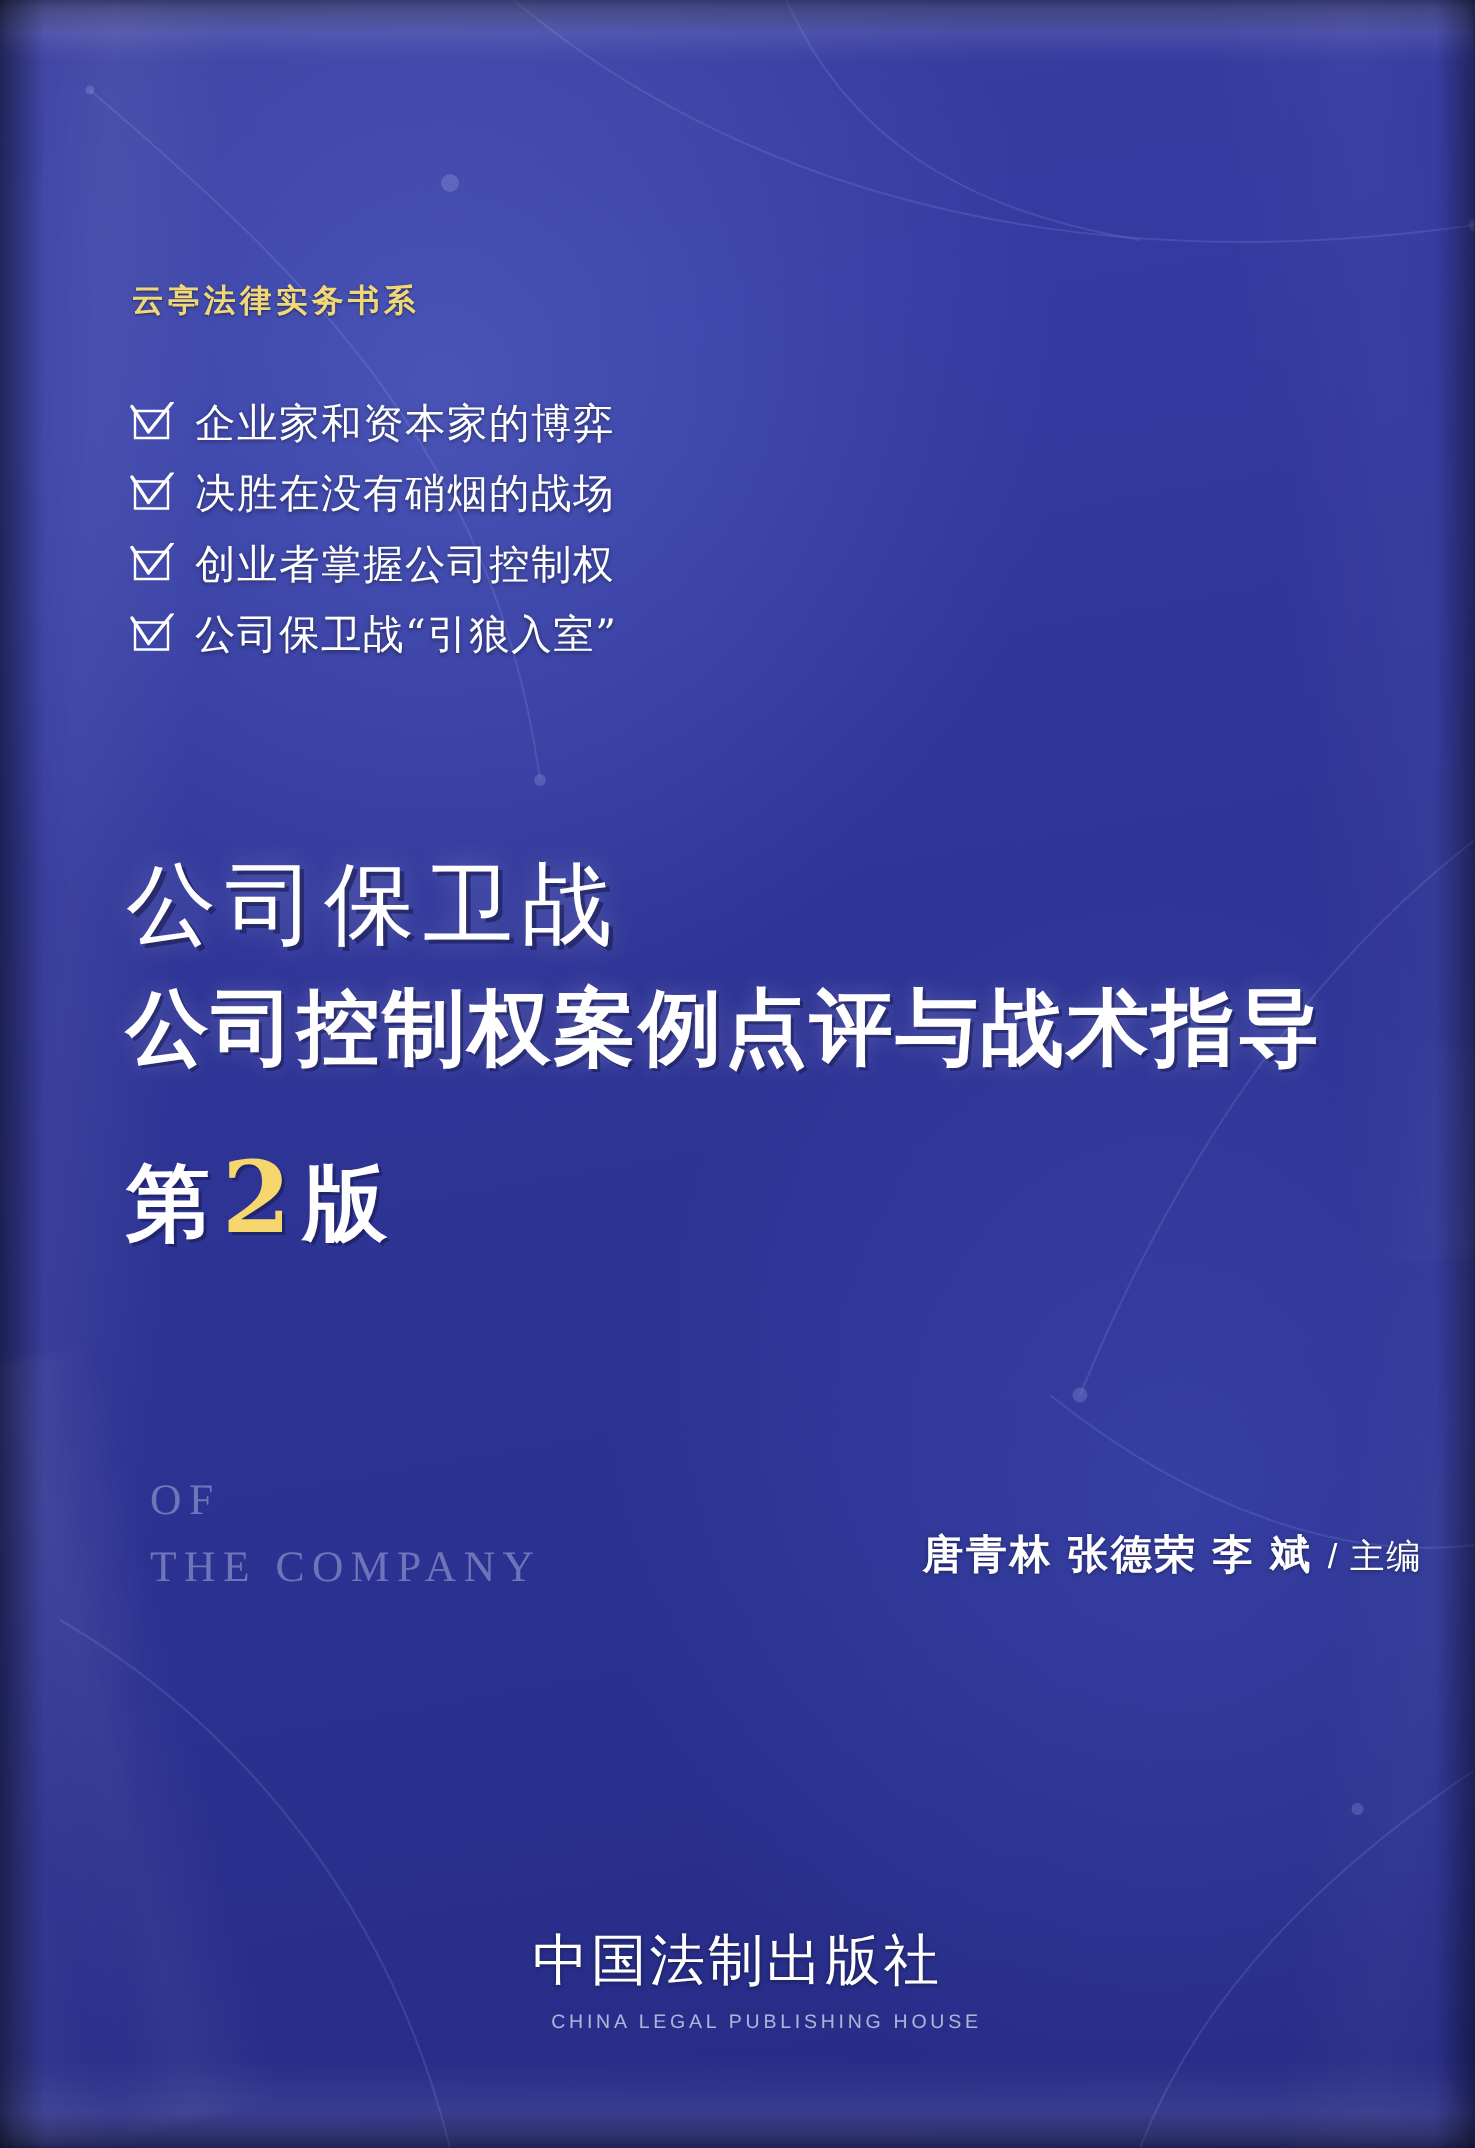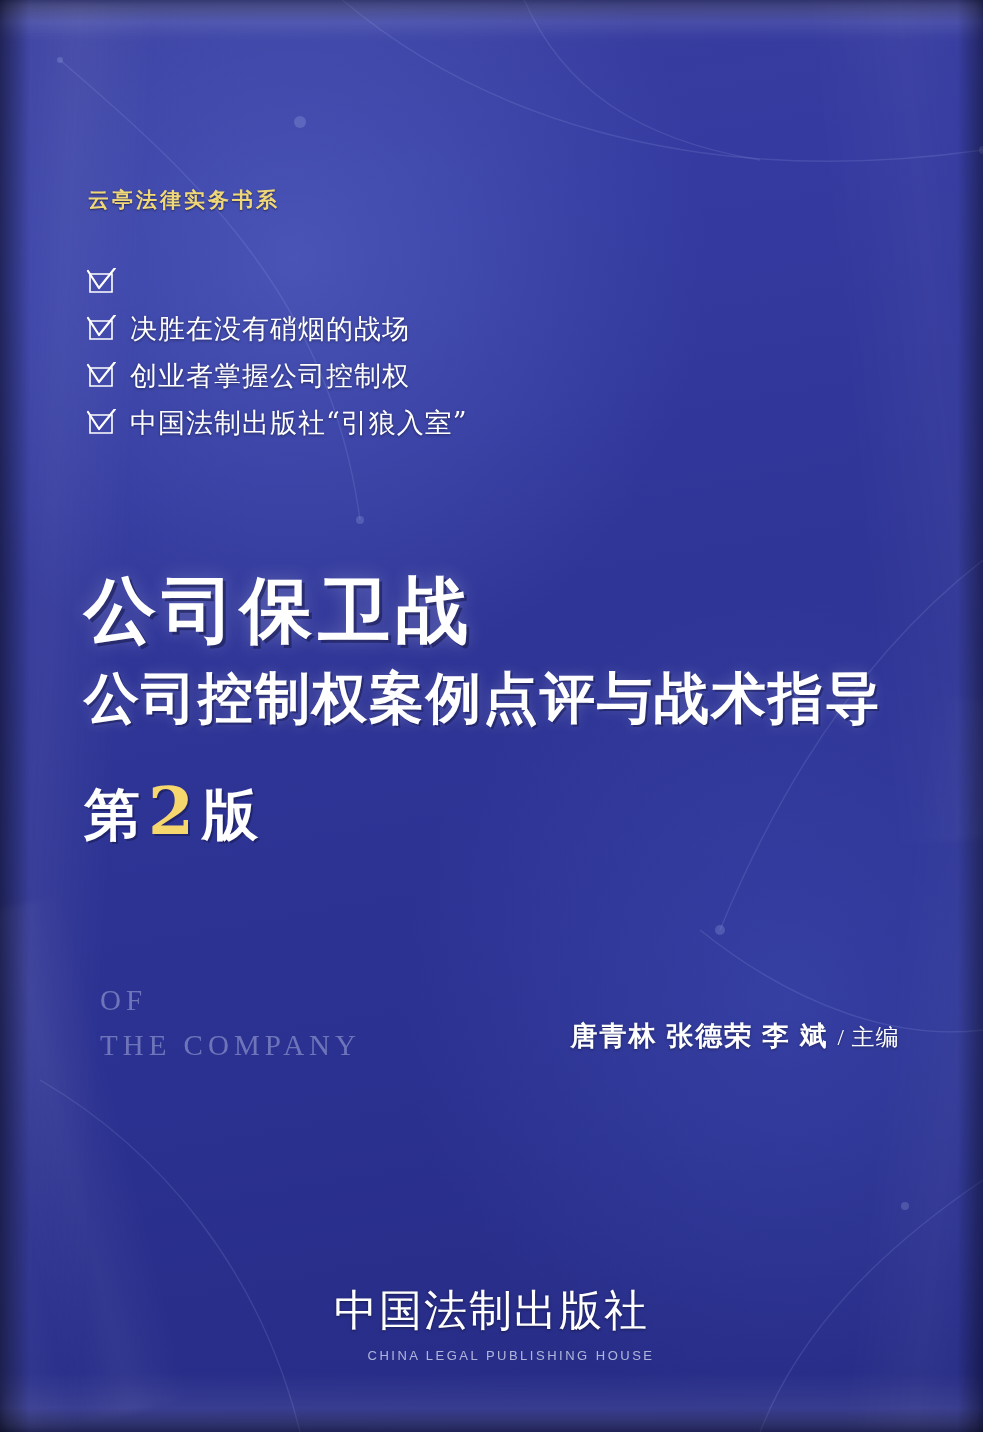--- a/index.html
+++ b/index.html
@@ -91,22 +91,22 @@
   .bullet .tick svg { display: block; }
 
   .title-block {
     position: absolute;
     left: 84px;
     top: 572px;
     width: 840px;
   }
   .main-title {
     font-family: "DejaVu Serif", serif;
-    font-weight: bold;
-    font-size: 72px;
+    font-weight: normal;
+    font-size: 60px;
     line-height: 1.05;
     letter-spacing: 6px;
     color: #ffffff;
     text-shadow:
       3px 3px 0 rgba(20,22,70,0.55),
       0 0 18px rgba(255,255,255,0.25);
   }
   .sub-title {
     margin-top: 14px;
     font-family: "DejaVu Serif", serif;
@@ -140,25 +140,25 @@
     font-family: "Liberation Serif", serif;
     font-size: 29px;
     line-height: 1.55;
     letter-spacing: 5px;
     color: rgba(190,200,235,0.45);
     text-transform: uppercase;
   }
 
   .authors {
     position: absolute;
-    left: 540px;
+    left: 558px;
     top: 1018px;
     width: 390px;
-    text-align: center;
-    font-family: Liberation Serif, serif;
+    text-align: right;
+    font-family: Liberation Sans, sans-serif;
     font-weight: bold;
     font-size: 27px;
     letter-spacing: 2px;
     color: #ffffff;
     text-shadow: 0 1px 3px rgba(0,0,0,.4);
   }
   .authors .role {
     font-weight: normal;
     font-size: 23px;
     letter-spacing: 1px;
@@ -166,21 +166,21 @@
 
   .publisher {
     position: absolute;
     left: 0;
     top: 1282px;
     width: 983px;
     text-align: center;
   }
   .pub-cn {
     font-family: "DejaVu Serif", serif;
-    font-size: 43px;
+    font-size: 37px;
     letter-spacing: 2px;
     color: #ffffff;
     text-shadow: 0 1px 3px rgba(0,0,0,.45);
   }
   .pub-en {
     margin-top: 8px;
     font-family: "Liberation Sans", sans-serif;
     font-size: 13px;
     letter-spacing: 2.5px;
     color: rgba(220,226,245,0.75);
@@ -245,20 +245,21 @@
     <div class="series-label">云亭法律实务书系</div>
 
     <div class="bullets">
       <div class="bullet">
         <span class="tick">
           <svg width="30" height="30" viewBox="0 0 30 30">
             <path d="M4 6 L26 6 L26 24 L4 24 Z" fill="none" stroke="#ffffff" stroke-width="1.6"></path>
             <path d="M2 3 L13 20 L29 0" fill="none" stroke="#ffffff" stroke-width="2.2" stroke-linecap="round" stroke-linejoin="round"></path>
           </svg>
         </span>
+        <span>企业家和资本家的博弈</span>
       </div>
       <div class="bullet">
         <span class="tick">
           <svg width="30" height="30" viewBox="0 0 30 30">
             <path d="M4 6 L26 6 L26 24 L4 24 Z" fill="none" stroke="#ffffff" stroke-width="1.6"></path>
             <path d="M2 3 L13 20 L29 0" fill="none" stroke="#ffffff" stroke-width="2.2" stroke-linecap="round" stroke-linejoin="round"></path>
           </svg>
         </span>
         <span>决胜在没有硝烟的战场</span>
       </div>
@@ -271,21 +272,21 @@
         </span>
         <span>创业者掌握公司控制权</span>
       </div>
       <div class="bullet">
         <span class="tick">
           <svg width="30" height="30" viewBox="0 0 30 30">
             <path d="M4 6 L26 6 L26 24 L4 24 Z" fill="none" stroke="#ffffff" stroke-width="1.6"></path>
             <path d="M2 3 L13 20 L29 0" fill="none" stroke="#ffffff" stroke-width="2.2" stroke-linecap="round" stroke-linejoin="round"></path>
           </svg>
         </span>
-        <span>中国法制出版社“引狼入室”</span>
+        <span>公司保卫战“引狼入室”</span>
       </div>
     </div>
 
     <div class="title-block">
       <div class="main-title">公司保卫战</div>
       <div class="sub-title">公司控制权案例点评与战术指导</div>
       <div class="edition">
         <span>第</span><span class="num">2</span><span>版</span>
       </div>
     </div>

